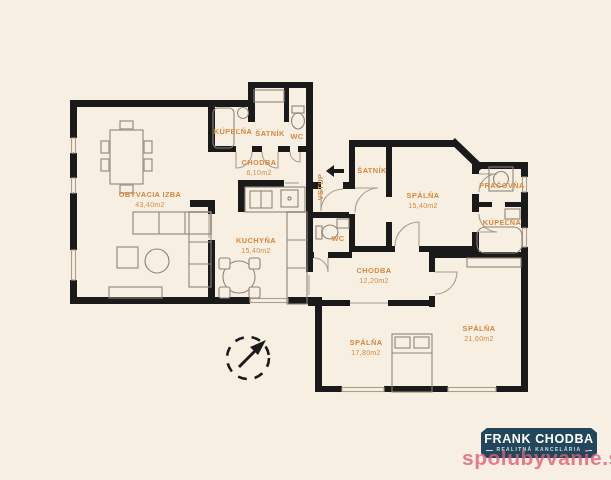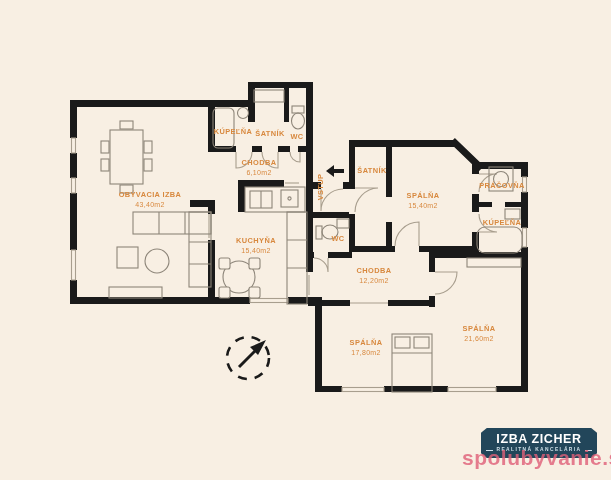--- a/index.html
+++ b/index.html
@@ -226,20 +226,20 @@
 
     <text class="rl" x="479" y="331">SPÁLŇA</text>
     <text class="ra" x="479" y="341">21,60m2</text>
 
     <text class="rl" transform="translate(323,187) rotate(-90)" x="0" y="0" text-anchor="start">VSTUP</text>
   </g>
 </svg>
 
   
   <div class="logo" style="background:#22465A;">
-    <div class="logo-title">IZBA ZICHER</div>
+    <div class="logo-title">FRANK CHODBA</div>
     <div class="logo-sub">REALITNÁ KANCELÁRIA</div>
   </div>
 
   
   <div class="watermark" style="color:#E05F78;">spolubyvanie.sk</div>
 
 </div>
 
 </body></html>

